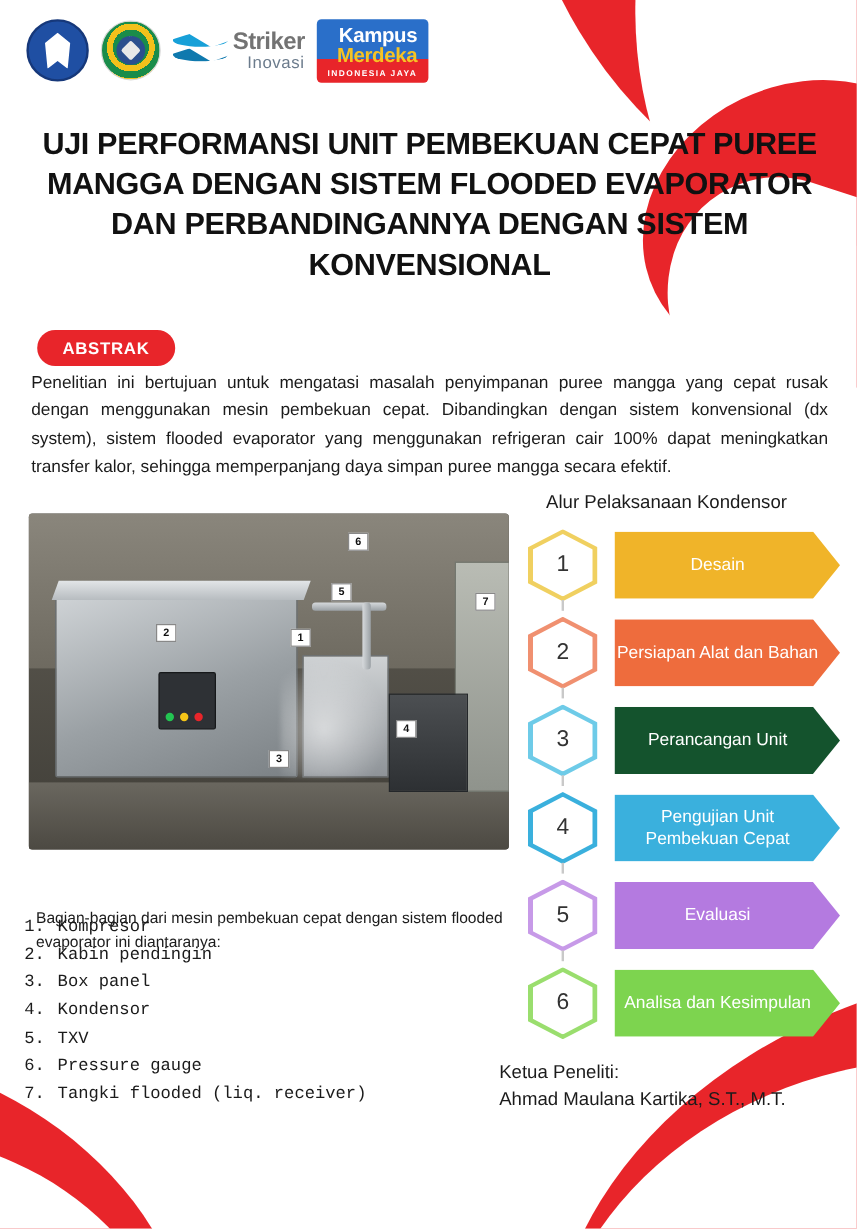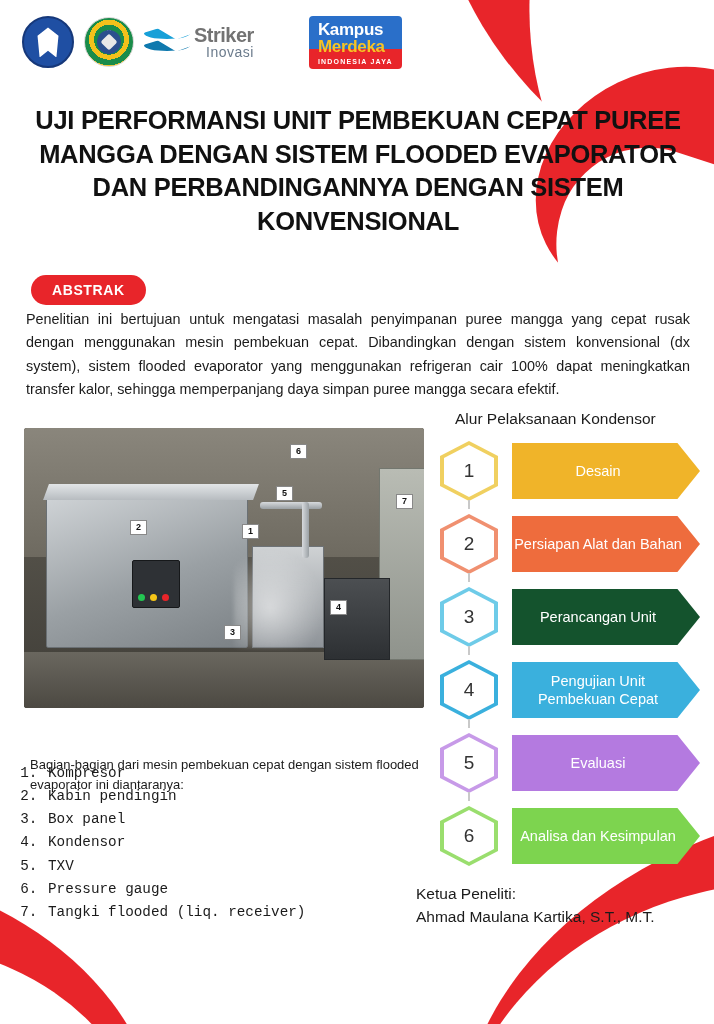--- a/index.html
+++ b/index.html
@@ -178,23 +178,22 @@
     font-size: 20px; font-weight: bold; color: #737373; letter-spacing: -0.5px;
   }
   .striker-text .s2 {
     font-size: 14px; color: #6b7b8c; text-align: right; letter-spacing: 0.5px;
   }
   .logo-kampus {
     background: linear-gradient(180deg, #2a6fc9 0 62%, #e8252a 62% 100%);
     border-radius: 4px;
     padding: 5px 9px 4px 9px;
     color: #fff;
-    text-align: left;
+    text-align: right;
     line-height: 1.02;
-    margin-left: 45px;
   }
   .logo-kampus .k1 { font-size: 17px; font-weight: bold; letter-spacing: -0.3px; display: block;}
   .logo-kampus .k2 { font-size: 17px; font-weight: bold; color: #f6c324; display: block; letter-spacing: -0.3px;}
   .logo-kampus .k3 { font-size: 7px; font-weight: bold; letter-spacing: 1.2px; display: block; margin-top: 2px;}
 
   
   .title {
     position: absolute;
     top: 104px;
     left: 22px;

